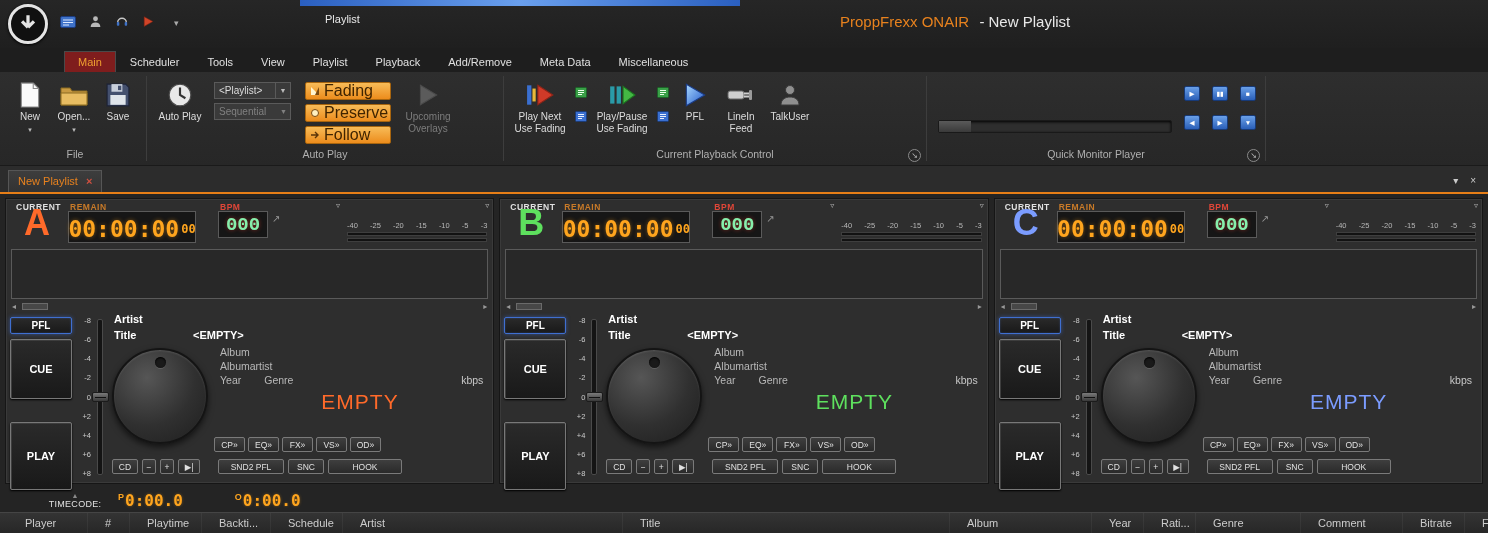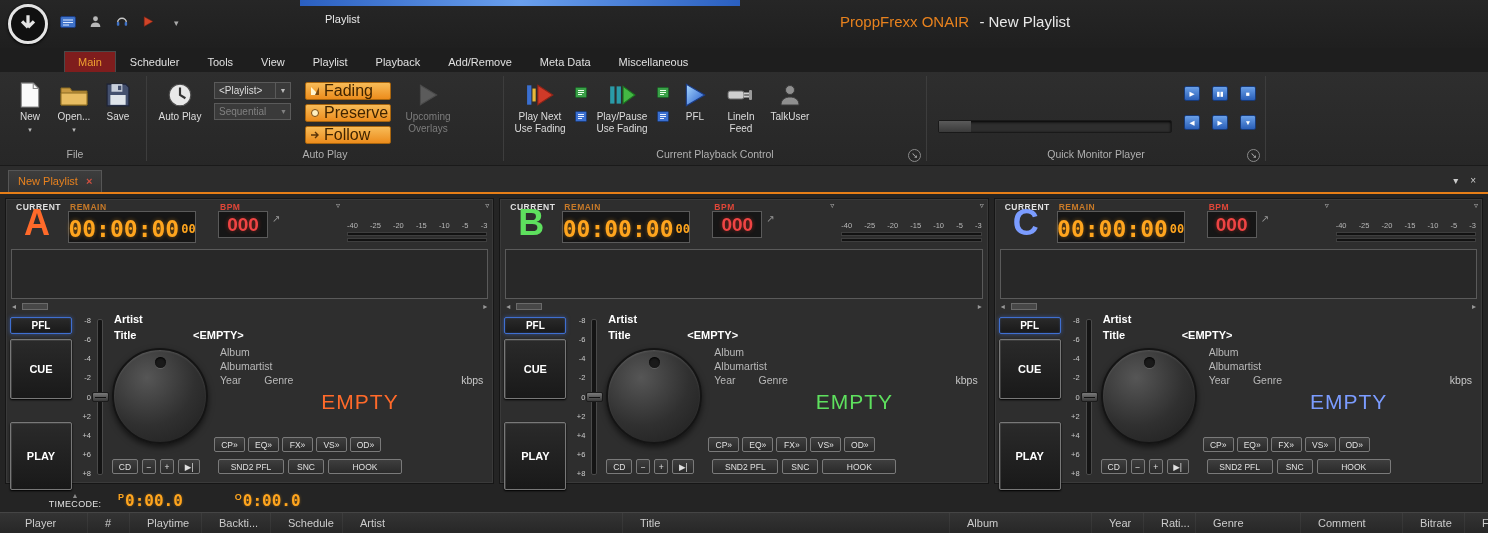--- a/index.html
+++ b/index.html
@@ -71,21 +71,21 @@
   .dh-small { position:absolute; top:3px; font-size:8.5px; font-weight:bold; letter-spacing:.5px; color:#e0e0e0; }
   .dh-small.remain { color:#c87a28; }
   .dh-small.bpm { color:#e04638; }
   .dh-letter { position:absolute; left:18px; top:4px; font-size:36px; font-weight:bold; color:var(--deck-color); line-height:40px; }
   .led-clock { position:absolute; left:62px; top:12px; width:128px; height:32px; background:#161616; border:1px solid #5a5a5a;
                display:flex; align-items:flex-end; justify-content:center; }
   .led-main { font-family:"DejaVu Sans Mono", monospace; font-weight:bold; font-size:23px; color:#ffa51e; text-shadow:0 0 4px rgba(255,160,20,.45); }
   .led-frames { font-family:"DejaVu Sans Mono", monospace; font-weight:bold; font-size:12px; color:#ffa51e; position:relative; top:-6px; margin-left:2px; }
   .led-bpm-box { position:absolute; left:212px; top:12px; width:50px; height:27px; background:#161616; border:1px solid #5a5a5a;
                  display:flex; align-items:center; justify-content:center; }
-  .led-bpm { font-family:Liberation Sans, sans-serif; font-weight:bold; font-size:19px; color:#ef4444; text-shadow:0 0 4px rgba(255,60,40,.45); }
+  .led-bpm { font-family:Liberation Mono, monospace; font-weight:bold; font-size:19px; color:#86efac; text-shadow:0 0 4px rgba(255,60,40,.45); }
   .bpm-arrow { position:absolute; left:266px; top:14px; color:#999; font-size:10px; }
   .vu { position:absolute; left:330px; right:4px; top:2px; height:44px; }
   .vu-caret { position:absolute; top:0; color:#aaa; font-size:8px; }
   .vu-caret.l { left:0; } .vu-caret.r { right:0; }
   .vu-scale { position:absolute; left:11px; right:2px; top:20px; display:flex; justify-content:space-between; font-size:7.5px; color:#b8b8b8; }
   .vu-bars { position:absolute; left:11px; right:2px; top:31px; }
   .vu-bar { height:4px; background:#121212; border:1px solid #3e3e3e; margin-bottom:2px; }
 
   .deck-list { margin:2px 5px; height:50px; background:#282828; border:1px solid #5a5a5a; }
   .deck-scroll { position:relative; height:11px; margin:0 5px; flex:none; }

